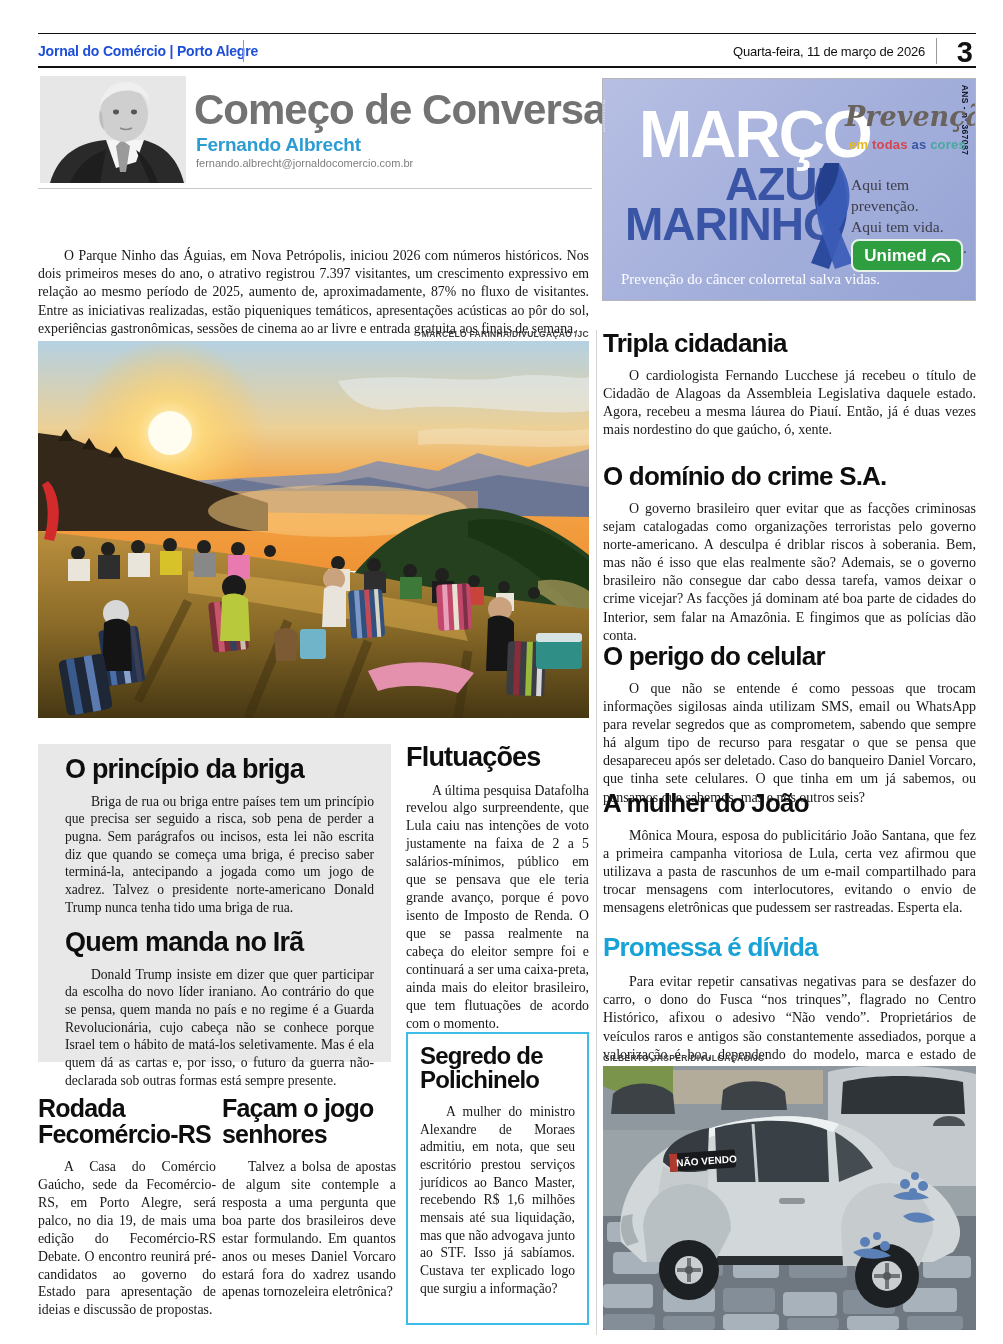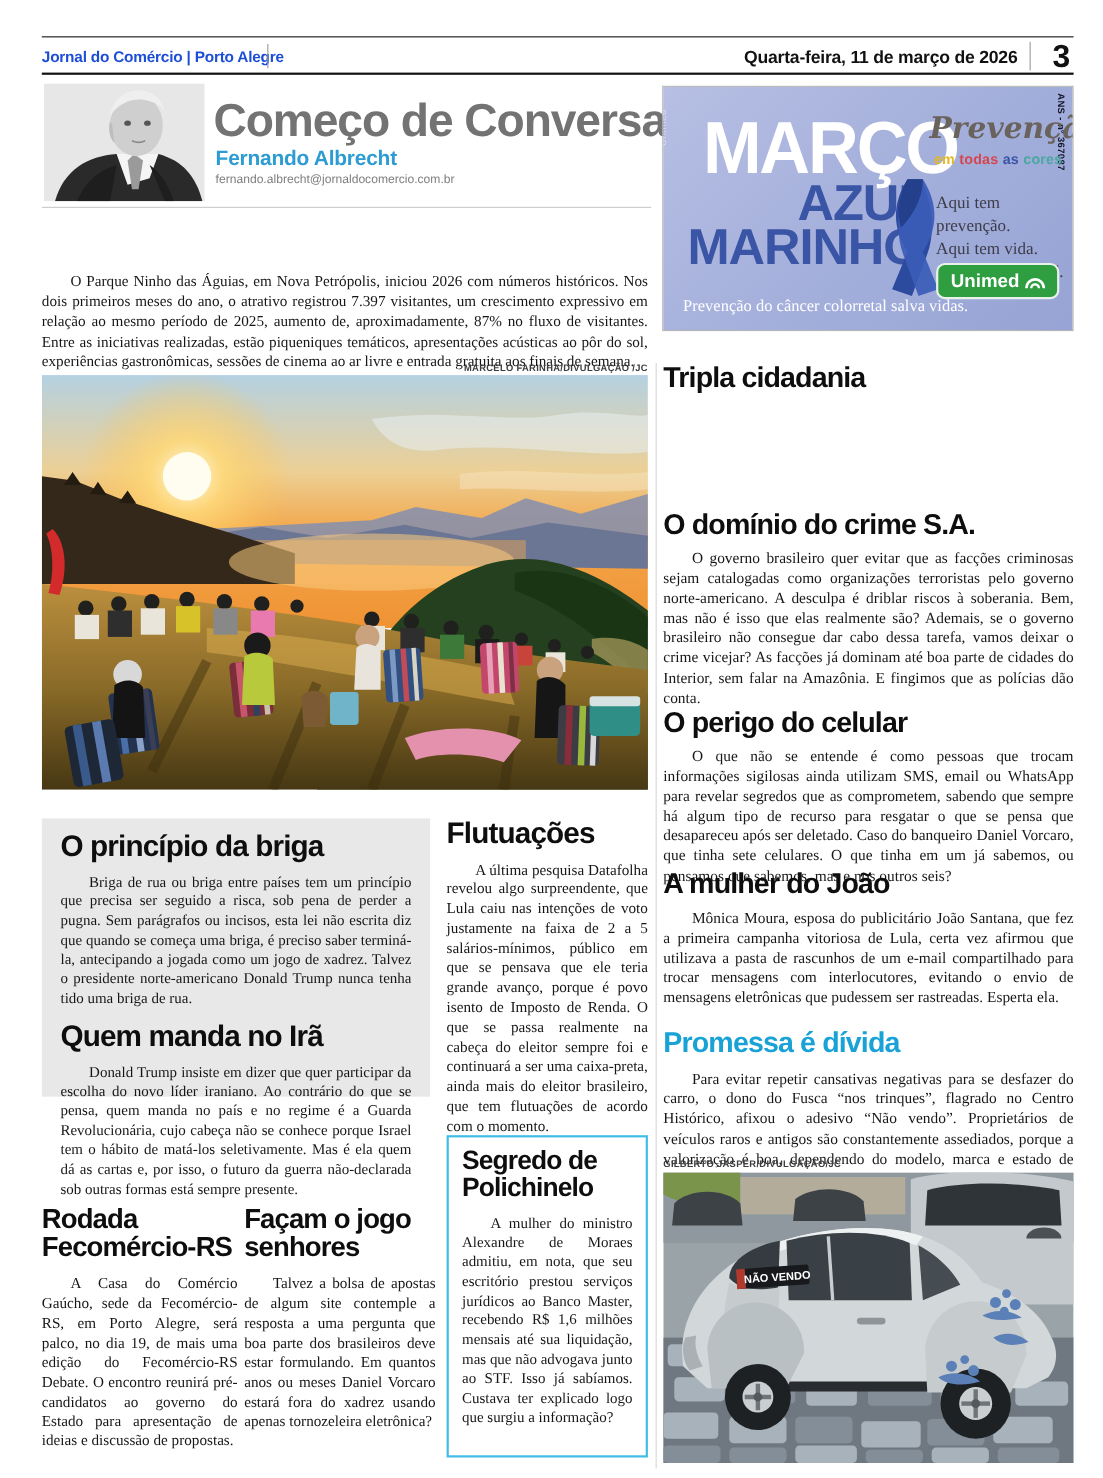--- a/index.html
+++ b/index.html
@@ -2,21 +2,21 @@
 <html lang="pt-BR"><head>
 <meta charset="utf-8">
 <style>
   * { margin:0; padding:0; box-sizing:border-box; }
   body { background:#777; font-family:"Liberation Sans", sans-serif; }
   .page { position:relative; width:1003px; height:1344px; background:#fff; margin:0 auto; overflow:hidden; }
 
   
   .rule { position:absolute; background:#111; }
   .masthead-left { position:absolute; left:38px; top:43px; font-size:14px; font-weight:bold; color:#1d4ed8; letter-spacing:-0.2px; }
-  .masthead-date { position:absolute; right:78px; top:44px; font-size:16px; font-weight:bold; color:#111; letter-spacing:-0.2px; }
+  .masthead-date { position:absolute; right:78px; top:44px; font-size:13px; font-weight:normal; color:#111; letter-spacing:-0.2px; }
   .page-num { position:absolute; right:30px; top:36px; font-size:29px; font-weight:bold; color:#111; }
   .vdiv { position:absolute; width:1px; background:#999; }
 
   
   .portrait { position:absolute; left:40px; top:76px; width:146px; height:107px; }
   .col-title { position:absolute; left:194px; top:86px; font-size:42px; font-weight:bold; color:#737373; letter-spacing:-1px; }
   .col-author { position:absolute; left:196px; top:134px; font-size:19px; font-weight:bold; color:#2d9cd2; letter-spacing:-0.2px; }
   .col-email { position:absolute; left:196px; top:157px; font-size:11px; color:#7e7e7e; }
   .colheader-rule { position:absolute; left:38px; top:188px; width:554px; height:1px; background:#c9c9c9; }
 
@@ -29,21 +29,21 @@
   .copy p { text-indent:26px; }
 
   .voar-h { position:absolute; left:38px; top:197px; font-size:35px; }
   .voar-b { position:absolute; left:38px; top:247px; width:551px; font-size:13.8px; line-height:1.32; }
 
   .credit { font-size:8.5px; font-weight:bold; color:#3d3d3d; letter-spacing:0.3px; font-family:"Liberation Sans", sans-serif; }
   .main-credit { position:absolute; left:38px; top:329px; width:551px; text-align:right; }
   .main-photo { position:absolute; left:38px; top:341px; width:551px; height:377px; }
 
   
-  .graybox { position:absolute; left:38px; top:744px; width:353px; height:253px; background:#e8e8e8; padding:12px 17px 0 17px; }
+  .graybox { position:absolute; left:38px; top:744px; width:353px; height:318px; background:#e8e8e8; padding:12px 17px 0 27px; }
   .graybox .h-black { font-size:27px; }
   .graybox .copy { font-size:13.6px; line-height:1.3; margin-top:9px; }
   .gb2 { margin-top:13px; }
 
   
   .flut { position:absolute; left:406px; top:744px; width:183px; }
   .flut .h-black { font-size:27px; }
   .flut .copy { font-size:13.8px; line-height:1.3; margin-top:10px; }
   .segredo { position:absolute; left:406px; top:1032px; width:183px; height:293px; border:2px solid #3fbde6; background:#fff; padding:10px 12px; }
   .segredo .h-black { font-size:24px; }
@@ -313,20 +313,23 @@
     <div class="copy">
         <p>Talvez a bolsa de apostas de algum site contemple a resposta a uma pergunta que boa parte dos brasileiros deve estar formulando. Em quantos anos ou meses Daniel Vorcaro estará fora do xadrez usando apenas tornozeleira eletrônica?</p>
       </div>
   </div>
 
   <div class="coldiv"></div>
 
   <div class="rcol">
     <div class="r-art" style="top:0;">
       <div class="h-black">Tripla cidadania</div>
+      <div class="copy">
+          <p>O cardiologista Fernando Lucchese já recebeu o título de Cidadão de Alagoas da Assembleia Legislativa daquele estado. Agora, recebeu a mesma láurea do Piauí. Então, já é duas vezes mais nordestino do que gaúcho, ó, xente.</p>
+        </div>
     </div>
     <div class="r-art" style="top:133px;">
       <div class="h-black">O domínio do crime S.A.</div>
       <div class="copy">
           <p>O governo brasileiro quer evitar que as facções criminosas sejam catalogadas como organizações terroristas pelo governo norte-americano. A desculpa é driblar riscos à soberania. Bem, mas não é isso que elas realmente são? Ademais, se o governo brasileiro não consegue dar cabo dessa tarefa, vamos deixar o crime vicejar? As facções já dominam até boa parte de cidades do Interior, sem falar na Amazônia. E fingimos que as polícias dão conta.</p>
         </div>
     </div>
     <div class="r-art" style="top:313px;">
       <div class="h-black">O perigo do celular</div>
       <div class="copy">

